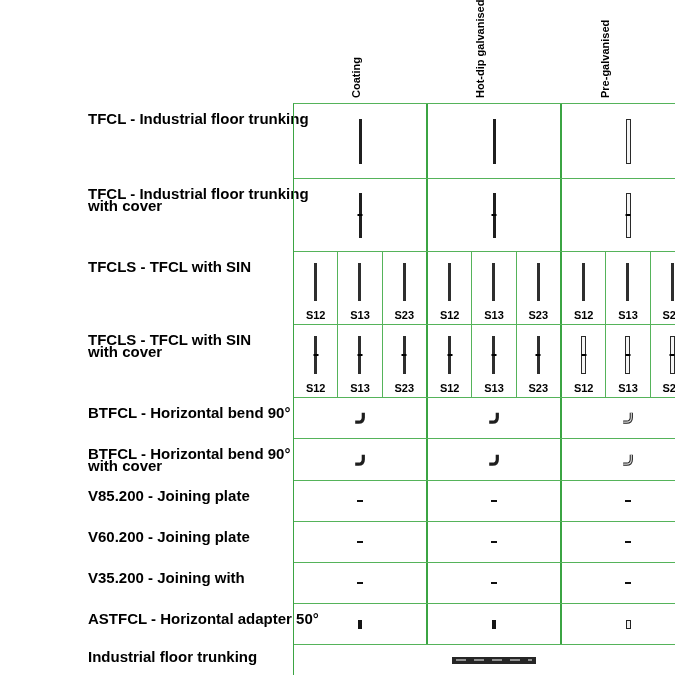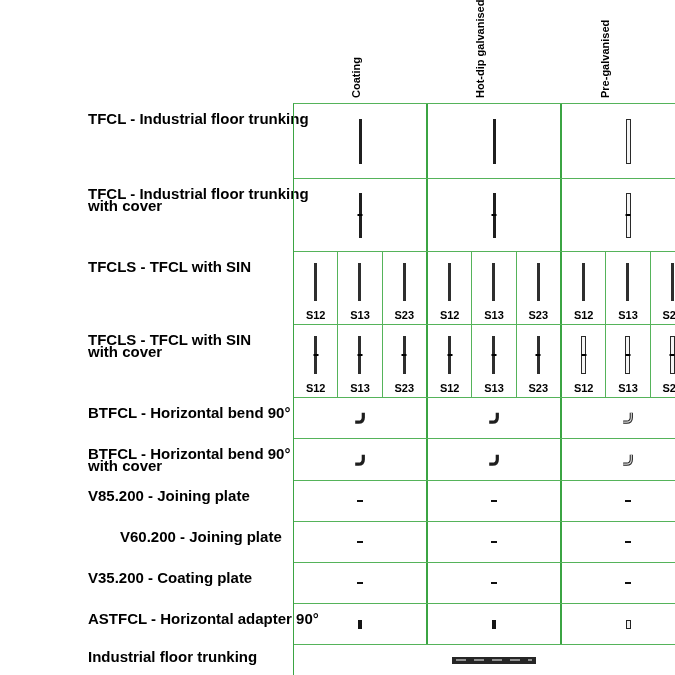--- a/index.html
+++ b/index.html
@@ -97,28 +97,28 @@
       <div class="row-label" style="top: 407px;">
         <div>BTFCL - Horizontal bend 90°</div>
       </div>
       <div class="row-label" style="top: 448px;">
         <div>BTFCL - Horizontal bend 90°</div>
         <div class="line2">with cover</div>
       </div>
       <div class="row-label" style="top: 490px;">
         <div>V85.200 - Joining plate</div>
       </div>
-      <div class="row-label" style="top: 531px; margin-left: 32px;">
+      <div class="row-label" style="top: 531px;">
         <div>V60.200 - Joining plate</div>
       </div>
       <div class="row-label" style="top: 572px;">
-        <div>V35.200 - Coating plate</div>
+        <div>V35.200 - Joining with</div>
       </div>
       <div class="row-label" style="top: 613px;">
-        <div>ASTFCL - Horizontal adapter 90°</div>
+        <div>ASTFCL - Horizontal adapter 50°</div>
       </div>
       <div class="row-label" style="top: 651px;">
         <div>Industrial floor trunking</div>
       </div>
     </div>
   <div id="table">
       <div class="t-row" style="height: 75px;">
         <div class="main-cell">
           <div class="sym-vbar big"></div>
         </div>

